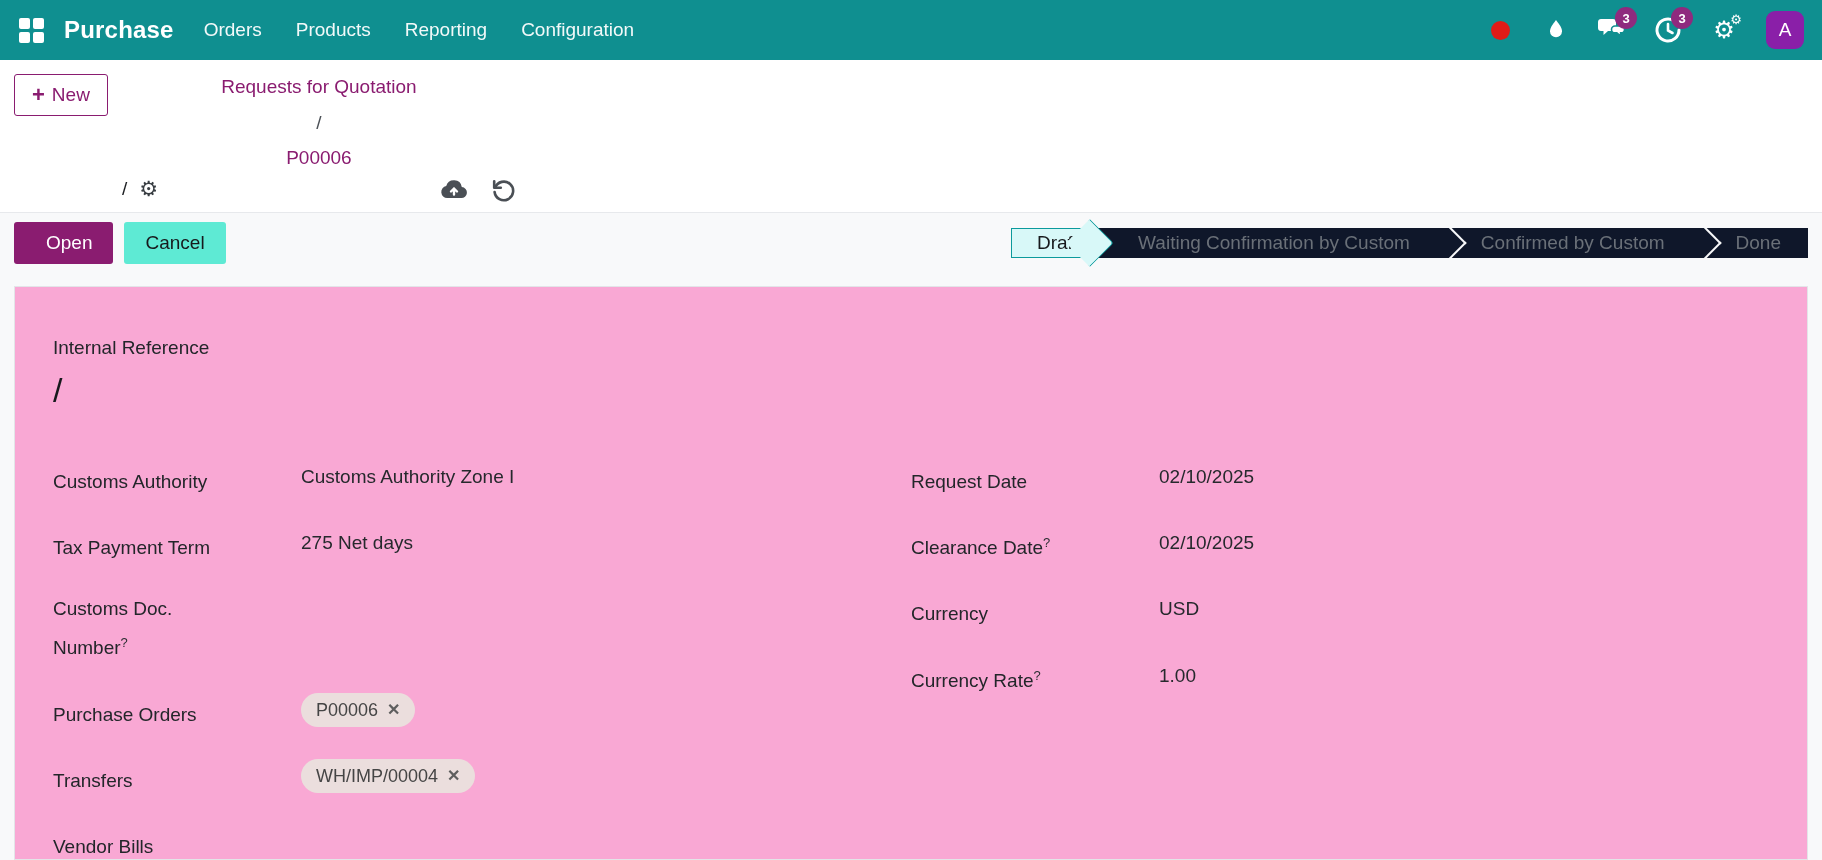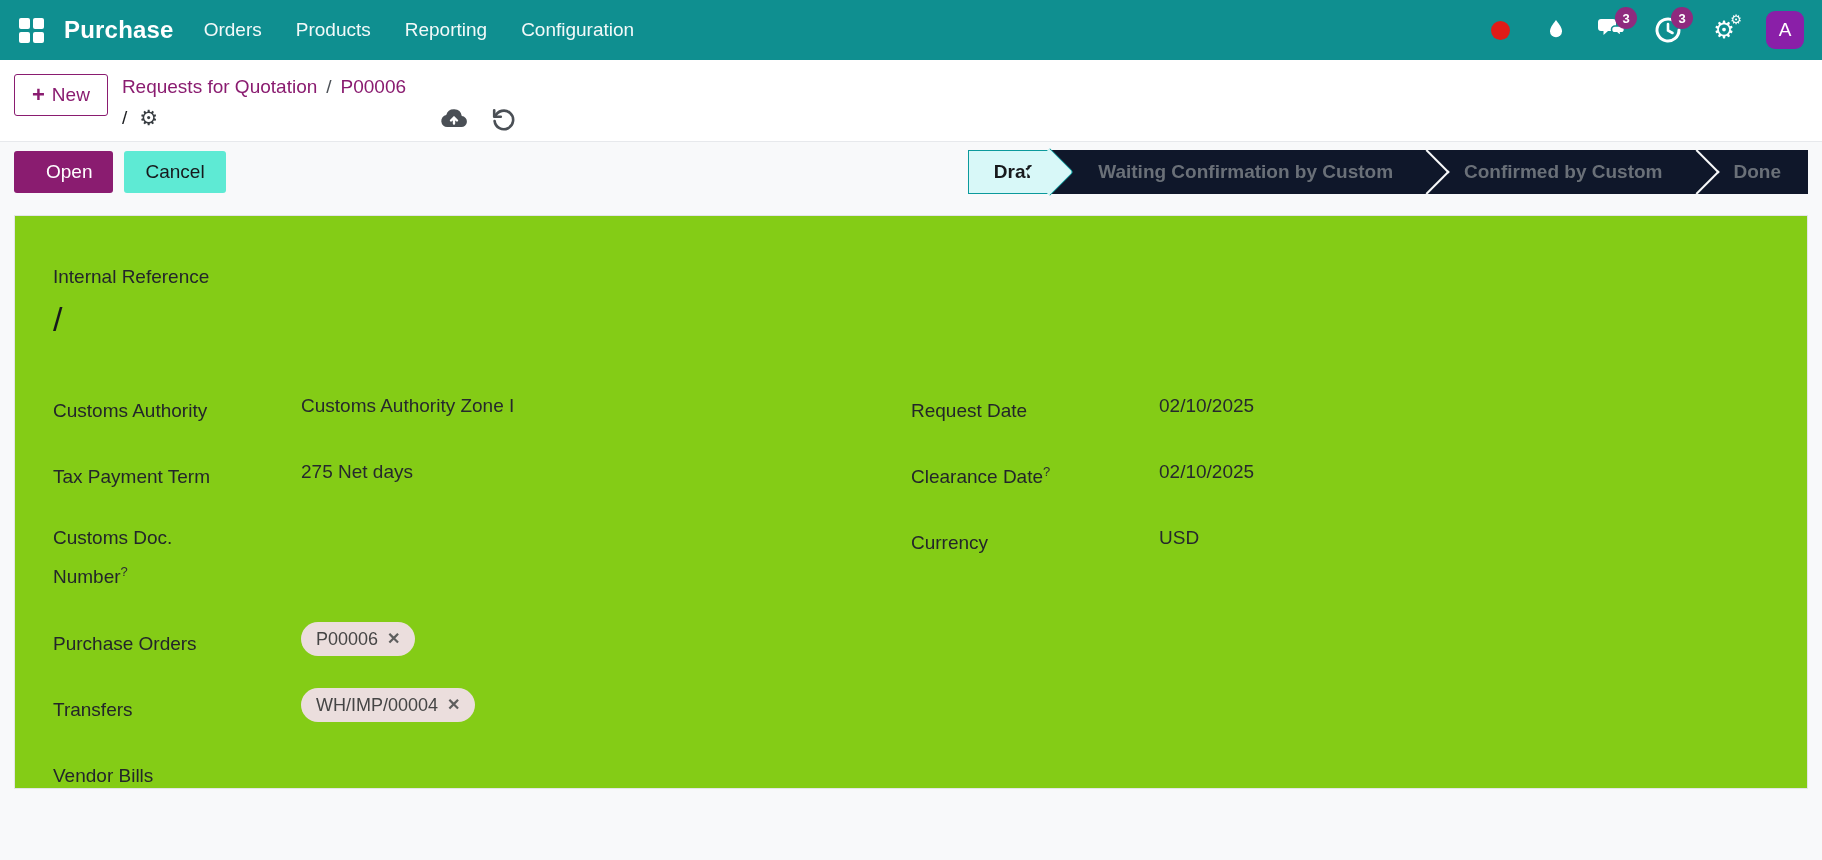--- a/index.html
+++ b/index.html
@@ -28,54 +28,54 @@
   .avatar { width:38px; height:38px; border-radius:9px; background:#8a1fa8; color:#fff;
             display:flex; align-items:center; justify-content:center; font-size:19px; cursor:pointer; }
 
   
   .control-panel { background:#fff; padding:14px 14px 10px 14px; display:flex; align-items:flex-start; }
   .btn-new { background:#fff; border:1px solid #8a1c70; color:#8a1c70; font-size:19px; font-weight:500;
              padding:9px 17px; border-radius:3px; cursor:pointer; display:flex; align-items:center; gap:7px;
              font-family:inherit; }
   .btn-new .plus { font-size:22px; font-weight:bold; line-height:1; }
   .crumb-block { margin-left:14px; }
-  .crumb-line { font-size:19px; line-height:1.4; display:flex; gap:9px; align-items:center; }
+  .crumb-line { font-size:19px; line-height:1.4; display:flex; gap:9px; align-items:center;flex-direction:column; }
   .crumb-link { color:#8a1c70; cursor:pointer; }
   .crumb-sep { color:#4c5157; }
   .crumb-current { color:#8a1c70; }
   .title-line { display:flex; align-items:center; margin-top:4px; }
   .record-title { font-size:19px; color:#1b1d20; }
   .cog-btn { margin-left:12px; font-size:21px; color:#383d42; cursor:pointer; line-height:1; }
   .dirty-group { display:flex; align-items:center; gap:22px; margin-left:282px; }
   .dirty-group svg { cursor:pointer; }
 
   
   .statusbar { background:#f8f9fa; border-top:1px solid #e7e9ec; height:62px; display:flex;
                align-items:center; justify-content:space-between; padding:0 14px; }
   .action-btns { display:flex; gap:11px; }
   .btn { font-size:19px; padding:10px 21px; border:none; border-radius:3px; cursor:pointer;
          font-family:inherit; }
   .btn-primary { background:#8a1c70; color:#fff;padding-left:32px; }
   .btn-secondary { background:#5eead4; color:#17191c; }
-  .pipeline { display:flex; height:44px; align-items:stretch;font-weight:bold; }
+  .pipeline { display:flex; height:30px; align-items:stretch; }
   .step { display:flex; align-items:center; font-size:19px; color:#6a7078; background:#0f172a;
           padding:0 27px; position:relative; cursor:pointer; white-space:nowrap; }
   .step.chev { padding-left:44px; }
   .step.chev::before { content:""; position:absolute; left:-9px; top:50%; width:30px; height:30px;
           transform:translateY(-50%) rotate(45deg); border-top:2px solid #f8f9fa;
           border-right:2px solid #f8f9fa; }
   .step.active { background:#d8f8f8; border:1px solid #0b9a9c; border-right:none; color:#17191c;
           z-index:2; padding:0 12px 0 25px; }
   .step.active::after { content:""; position:absolute; right:-17px; top:50%; width:33px; height:33px;
           transform:translateY(-50%) rotate(45deg); background:#d8f8f8; border-top:1px solid #0b9a9c;
           border-right:1px solid #0b9a9c; border-top-right-radius:4px; z-index:3; }
   .step.after-active { padding-left:48px; }
 
   
-  .sheet { background:#84cc16; border:1px solid #e3e5e8; margin:12px 14px 0 14px; height:574px;
+  .sheet { background:#f9a8d4; border:1px solid #e3e5e8; margin:12px 14px 0 14px; height:574px;
            padding:50px 38px 20px 38px; overflow:hidden; }
   .title-group { margin-bottom:50px; }
   .title-label { font-size:19px; font-weight:500; color:#23262a; }
   .title-value { font-size:34px; font-weight:500; color:#17191c; margin-top:12px; }
   .columns { display:flex; }
   .col { width:50%; }
   .field-row { display:flex; margin-bottom:27px; min-height:34px; }
   .field-label { width:248px; min-width:248px; padding-right:78px; font-size:19px; font-weight:400;
                  color:#23262a; line-height:34px; }
   .field-label sup { font-size:13px; color:#2c2f33; }
@@ -225,16 +225,20 @@
         <div class="field-value">02/10/2025</div>
       </div>
       <div class="field-row">
         <div class="field-label"><span>Clearance Date</span><sup>?</sup></div>
         <div class="field-value">02/10/2025</div>
       </div>
       <div class="field-row">
         <div class="field-label"><span>Currency</span><sup></sup></div>
         <div class="field-value">USD</div>
       </div>
+      <div class="field-row">
+        <div class="field-label"><span>Currency Rate</span><sup>?</sup></div>
+        <div class="field-value">1.00</div>
+      </div>
 
     </div>
   </div>
 </div>
 
 </body></html>

